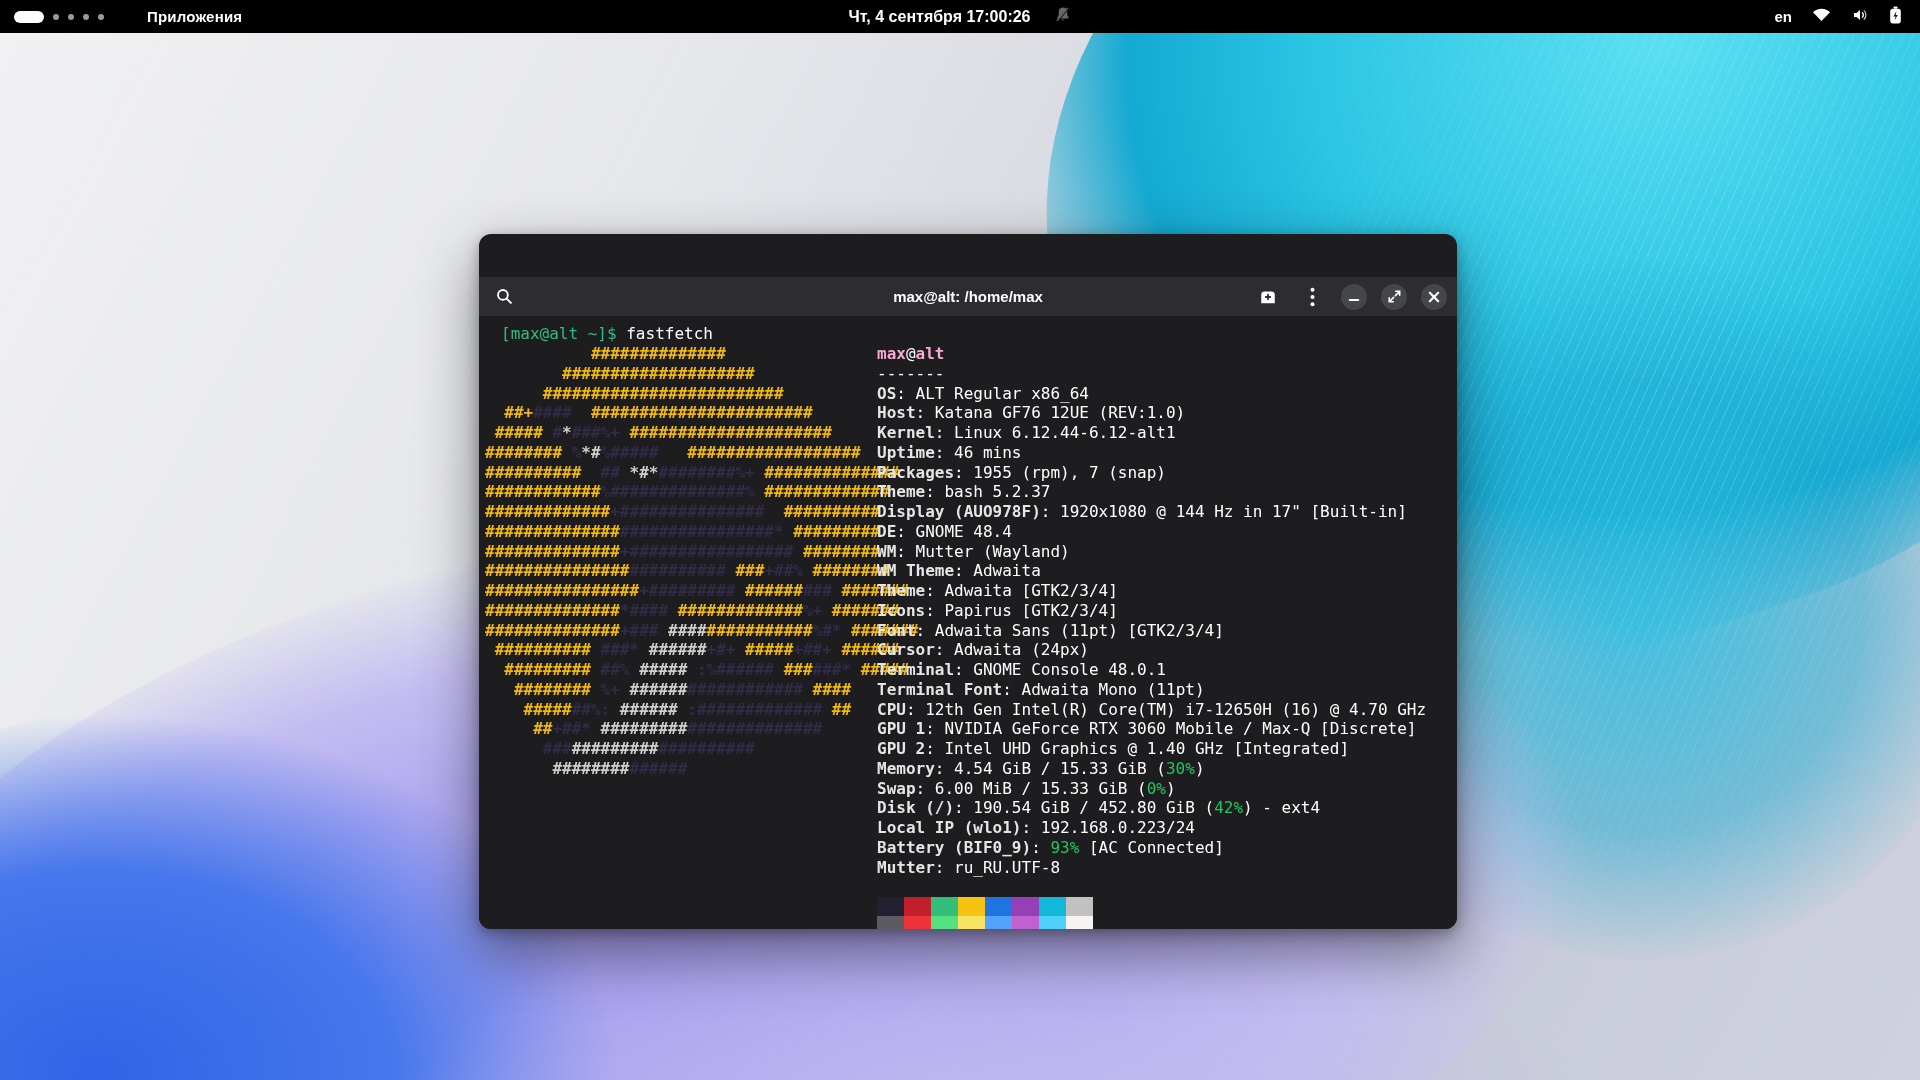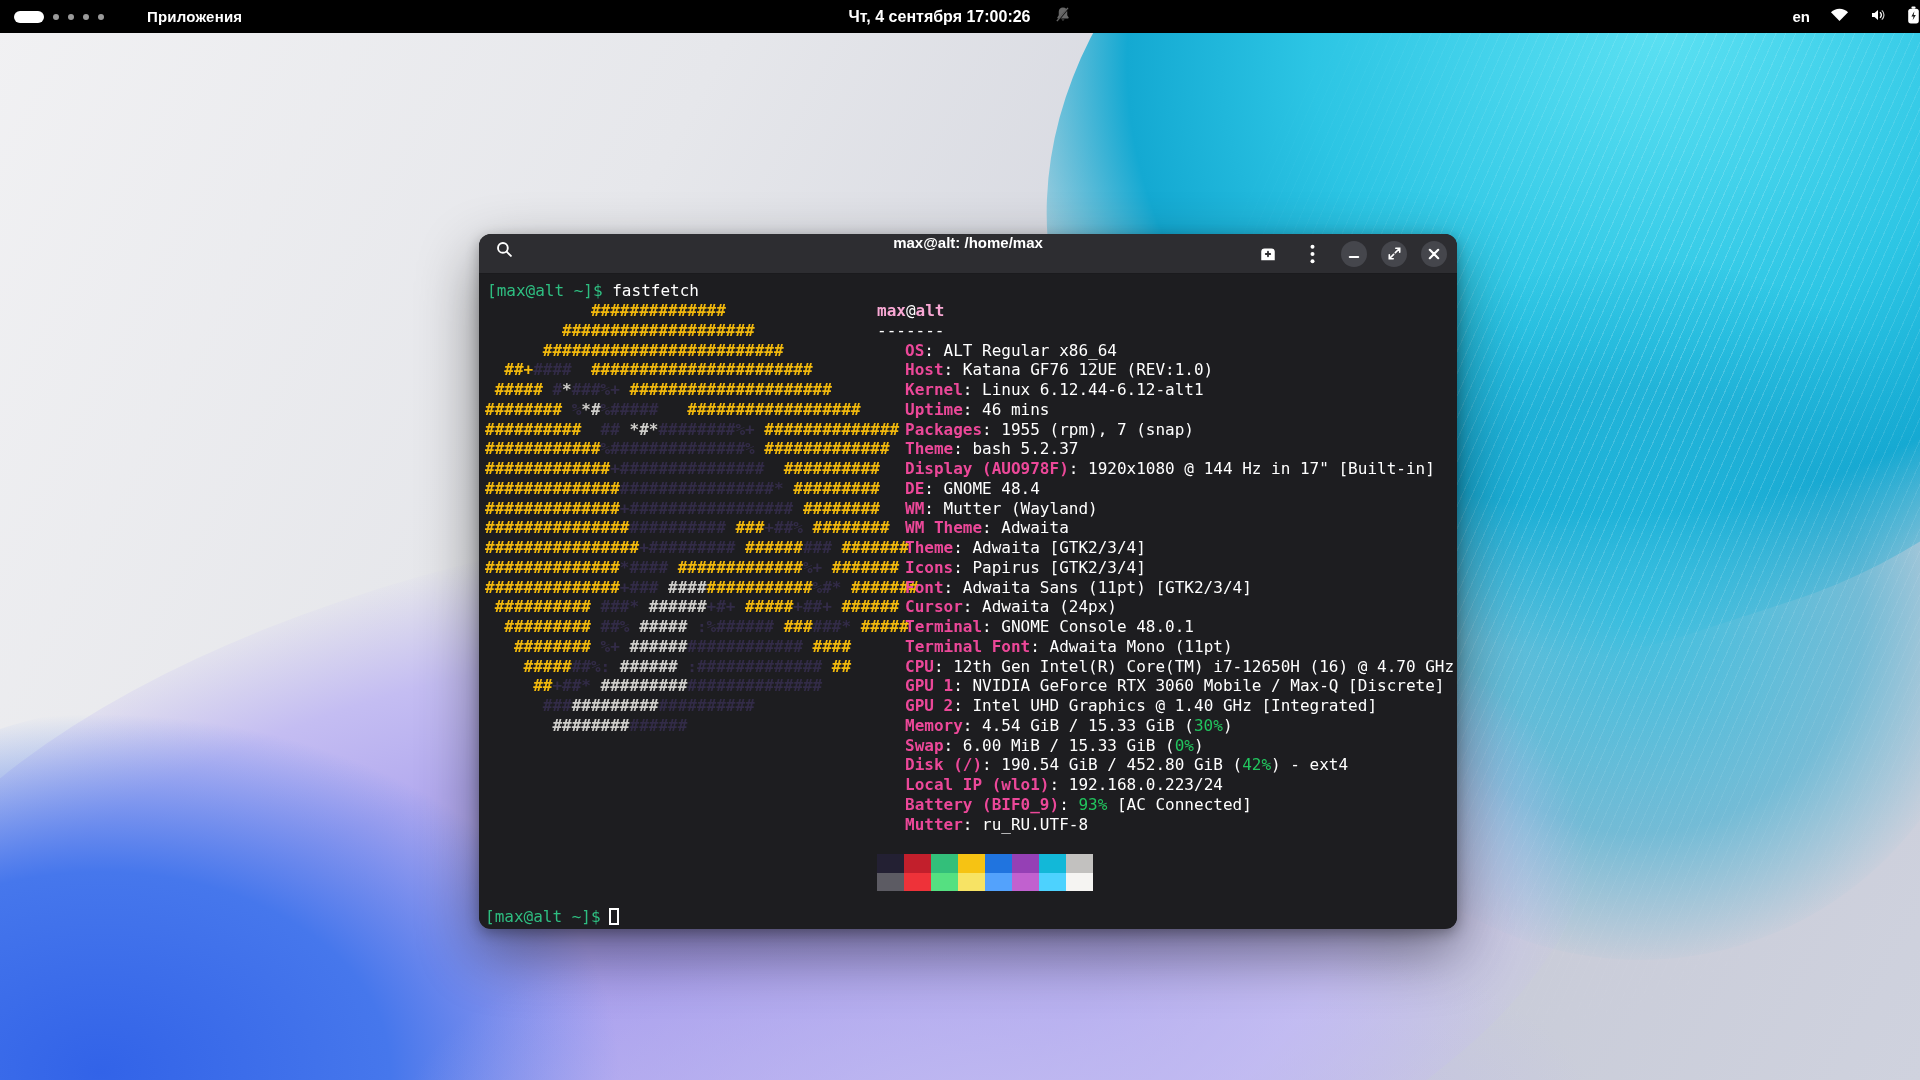--- a/index.html
+++ b/index.html
@@ -24,44 +24,44 @@
 
   
   .topbar { position:absolute; left:0; top:0; width:1920px; height:33px; background:#000; display:flex; align-items:center; justify-content:space-between; z-index:50; color:#fff; }
   .tb-left { display:flex; align-items:center; gap:9px; padding-left:14px; height:100%; }
   .ws-pill { width:30px; height:12px; border-radius:7px; background:#fff; }
   .ws-dot { width:6px; height:6px; border-radius:50%; background:#9a9a9a; }
   .apps-label { margin-left:34px; font-size:15px; font-weight:700; letter-spacing:.2px; }
   .tb-center { position:absolute; left:50%; transform:translateX(-50%); display:flex; align-items:center; gap:24px; height:100%; }
   .clock { font-size:16px; font-weight:700; }
   .dnd { opacity:.55; }
-  .tb-right { display:flex; align-items:center; gap:20px; height:100%; }
+  .tb-right { display:flex; align-items:center; gap:20px; padding-right:18px; height:100%; }
   .kbd-layout { font-size:15px; font-weight:700; }
 
   
   .window { position:absolute; left:479px; top:234px; width:978px; height:695px; border-radius:12px; background:#1d1d20; box-shadow:0 24px 60px rgba(0,0,0,.45), 0 4px 14px rgba(0,0,0,.3); z-index:20; overflow:hidden; }
-  .titlebar { height:40px; background:#2d2d31; display:flex; padding:0 10px; position:relative; border-bottom:1px solid #1a1a1d; }
+  .titlebar { height:40px; background:#2d2d31; display:flex; align-items:center; padding:0 10px; position:relative; border-bottom:1px solid #1a1a1d;margin-top:43px; }
   .tb-btn { width:30px; height:30px; display:flex; align-items:center; justify-content:center; border-radius:7px; }
   .win-title { position:absolute; left:50%; transform:translateX(-50%); color:#fff; font-size:15px; font-weight:700; }
   .tb-controls { margin-left:auto; display:flex; align-items:center; gap:14px; }
   .circle-btn { width:26px; height:26px; border-radius:50%; background:#45464c; display:flex; align-items:center; justify-content:center; }
 
   
   .terminal { position:relative; width:100%; height:654px; background:#1d1d20; font-family:"DejaVu Sans Mono",monospace; font-size:16px; line-height:19.75px; color:#ffffff; }
   .t-line { white-space:pre; }
-  .line1 { position:absolute; left:8px; top:7px;text-align:right; }
+  .line1 { position:absolute; left:22px; top:7px;text-align:right; }
   .prompt-g { color:#2ebd80; }
   .art { position:absolute; left:6px; top:27px; white-space:pre; }
   .art div { height:19.75px; }
   .c-y { color:#f2b90d; font-weight:700; }
   .c-d { color:#322b47; font-weight:700; }
   .c-w { color:#cfcecb; font-weight:700; }
   .info { position:absolute; left:398px; top:27px; }
   .info-line { height:19.75px; white-space:pre; }
-  .lab { color:#ec4899; font-weight:700;margin-left:28px; }
+  .lab { color:#e5e5e5; font-weight:700; }
   .pct { color:#22c55e; }
   .title-user { color:#f9a8d4; font-weight:700; }
   .title-at { color:#ffffff; }
   .sep-line { color:#ffffff; }
   .palette { margin-top:19.75px; font-size:0; }
   .palette-row { height:18.5px; }
   .sw { display:inline-block; width:27px; height:18.5px; }
   .bottom-prompt { position:absolute; left:6px; top:633px; white-space:pre; }
   .cursor { display:inline-block; width:10px; height:17px; border:2px solid #fff; vertical-align:-3px; margin-left:8px; }
 </style>

